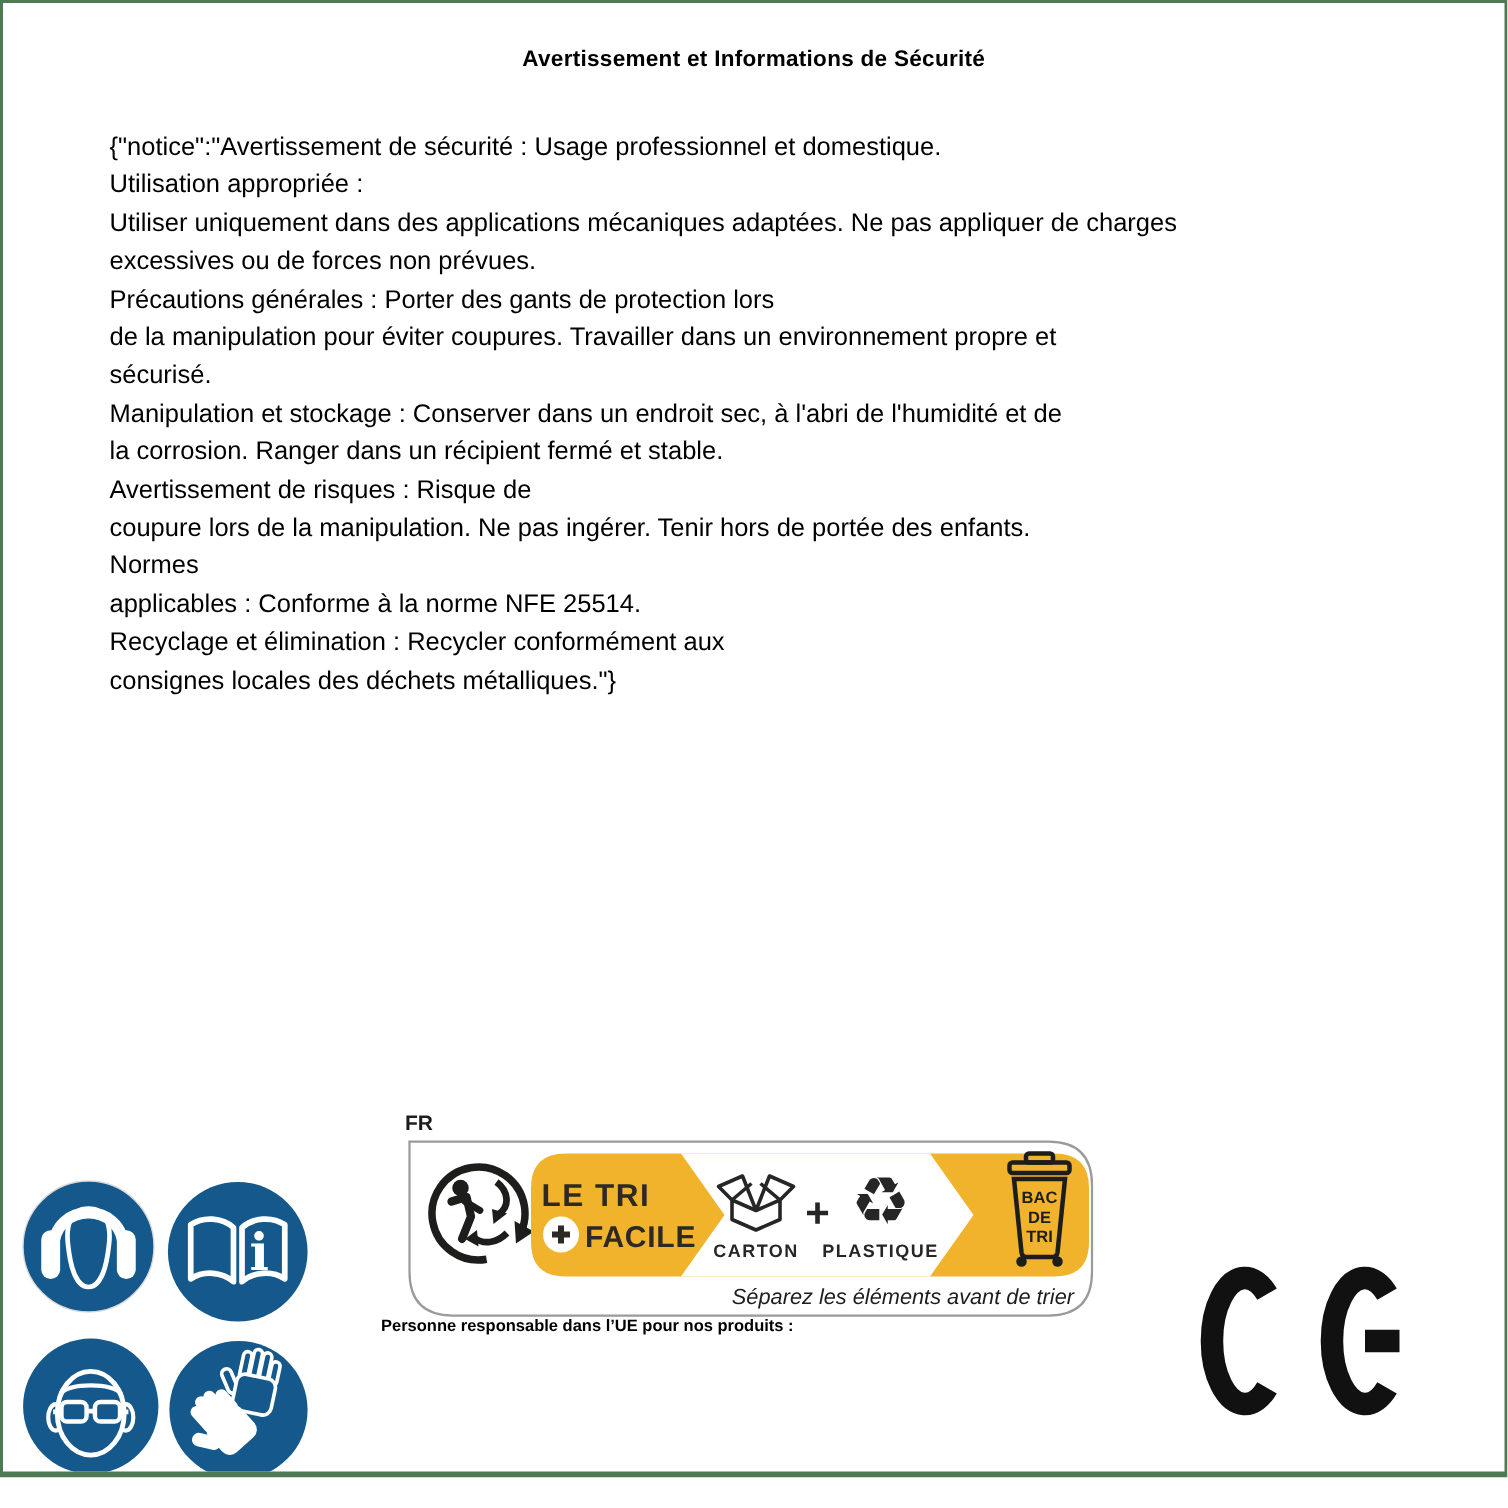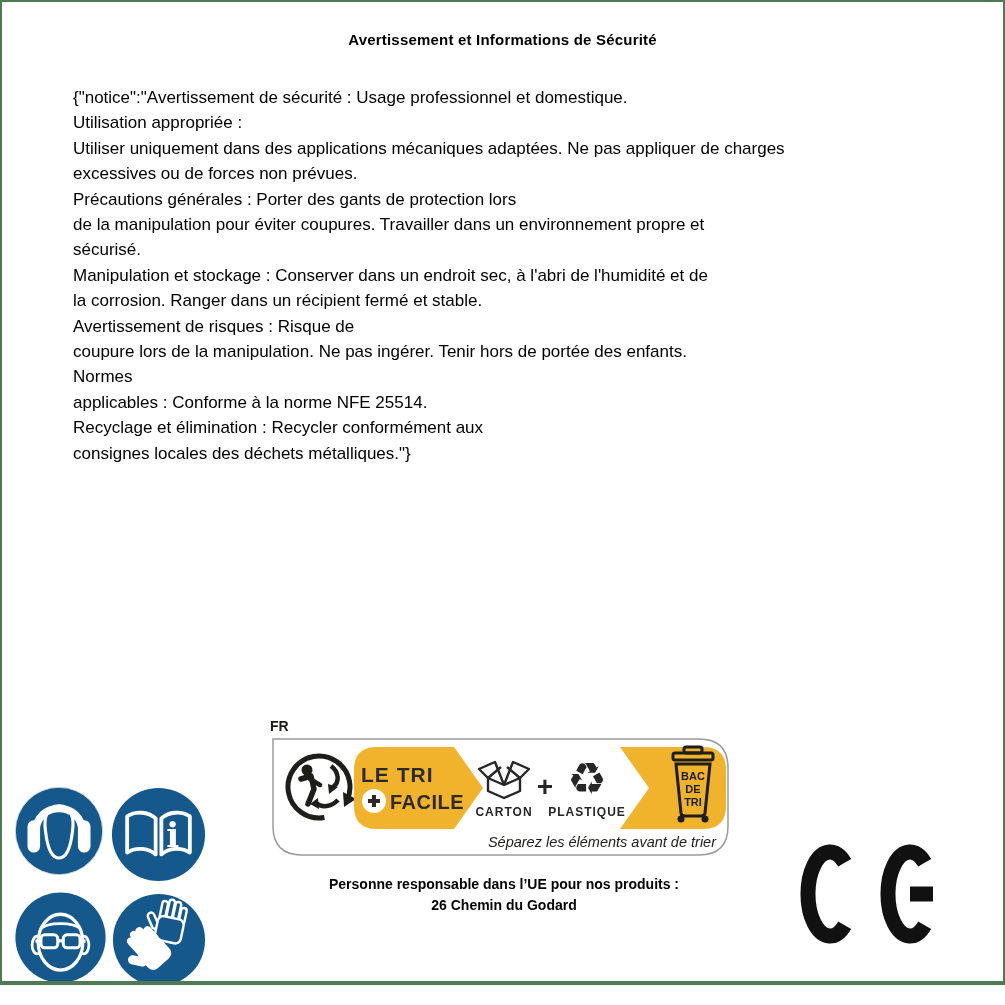--- a/index.html
+++ b/index.html
@@ -9,24 +9,24 @@
     font-family:"Liberation Sans",sans-serif;color:#000;overflow:hidden;
   }
   .title{
     position:absolute;top:29px;left:0;width:100%;text-align:center;
     font-size:15px;font-weight:bold;letter-spacing:.2px;
   }
   .notice{
     position:absolute;left:71px;top:83px;width:915px;
     font-size:17px;line-height:25.4px;white-space:pre-line;
   }
-  .triman{position:absolute;left:262px;top:713px;width:470px;height:145px;}
+  .triman{position:absolute;left:262px;top:735px;width:470px;height:145px;}
   .address{
-    position:absolute;left:252px;top:872px;width:500px;text-align:center;
-    font-weight:bold;font-size:14px;line-height:20.6px;
+    position:absolute;left:252px;top:872px;width:500px;
+    font-weight:bold;font-size:11px;line-height:20.6px;
   }
   .icons{position:absolute;left:12px;top:784px;width:210px;height:210px;}
   .icons svg{position:absolute;}
   .ico1{left:0;top:0;}
   .ico2{left:97px;top:1px;}
   .ico3{left:0;top:105px;}
   .ico4{left:98px;top:107px;}
   .ce{position:absolute;left:783px;top:840px;}
 </style>
 </head>
@@ -102,21 +102,20 @@
         <text y="7" text-anchor="middle" font-size="11" font-weight="bold" fill="#1d1d1b" stroke="none">DE</text>
         <text y="20" text-anchor="middle" font-size="11" font-weight="bold" fill="#1d1d1b" stroke="none">TRI</text>
       </g>
 
       <text x="452" y="132" text-anchor="end" font-style="italic" font-size="14.5" fill="#1d1d1b">Séparez les éléments avant de trier</text>
     </svg>
   </div>
 
   <div class="address">
     <div>Personne responsable dans l’UE pour nos produits :</div>
-    <div>26 Chemin du Godard</div>
   </div>
 
   <div class="icons">
 
     <svg class="ico1" width="90" height="90" viewBox="0 0 100 100">
       <circle cx="50" cy="50" r="48.5" fill="#15588C" stroke="#d8d8d8" stroke-width="1"></circle>
       <path d="M50,22 C64,22 67,36 65,50 C63,68 58,80 50,80 C42,80 37,68 35,50 C33,36 36,22 50,22 Z" fill="#15588C" stroke="#ffffff" stroke-width="3.5"></path>
       <path d="M24,52 C24,16 76,16 76,52" fill="none" stroke="#ffffff" stroke-width="8.5"></path>
       <rect x="15" y="38" width="14" height="36" rx="7" fill="#ffffff"></rect>
       <rect x="71" y="38" width="14" height="36" rx="7" fill="#ffffff"></rect>

